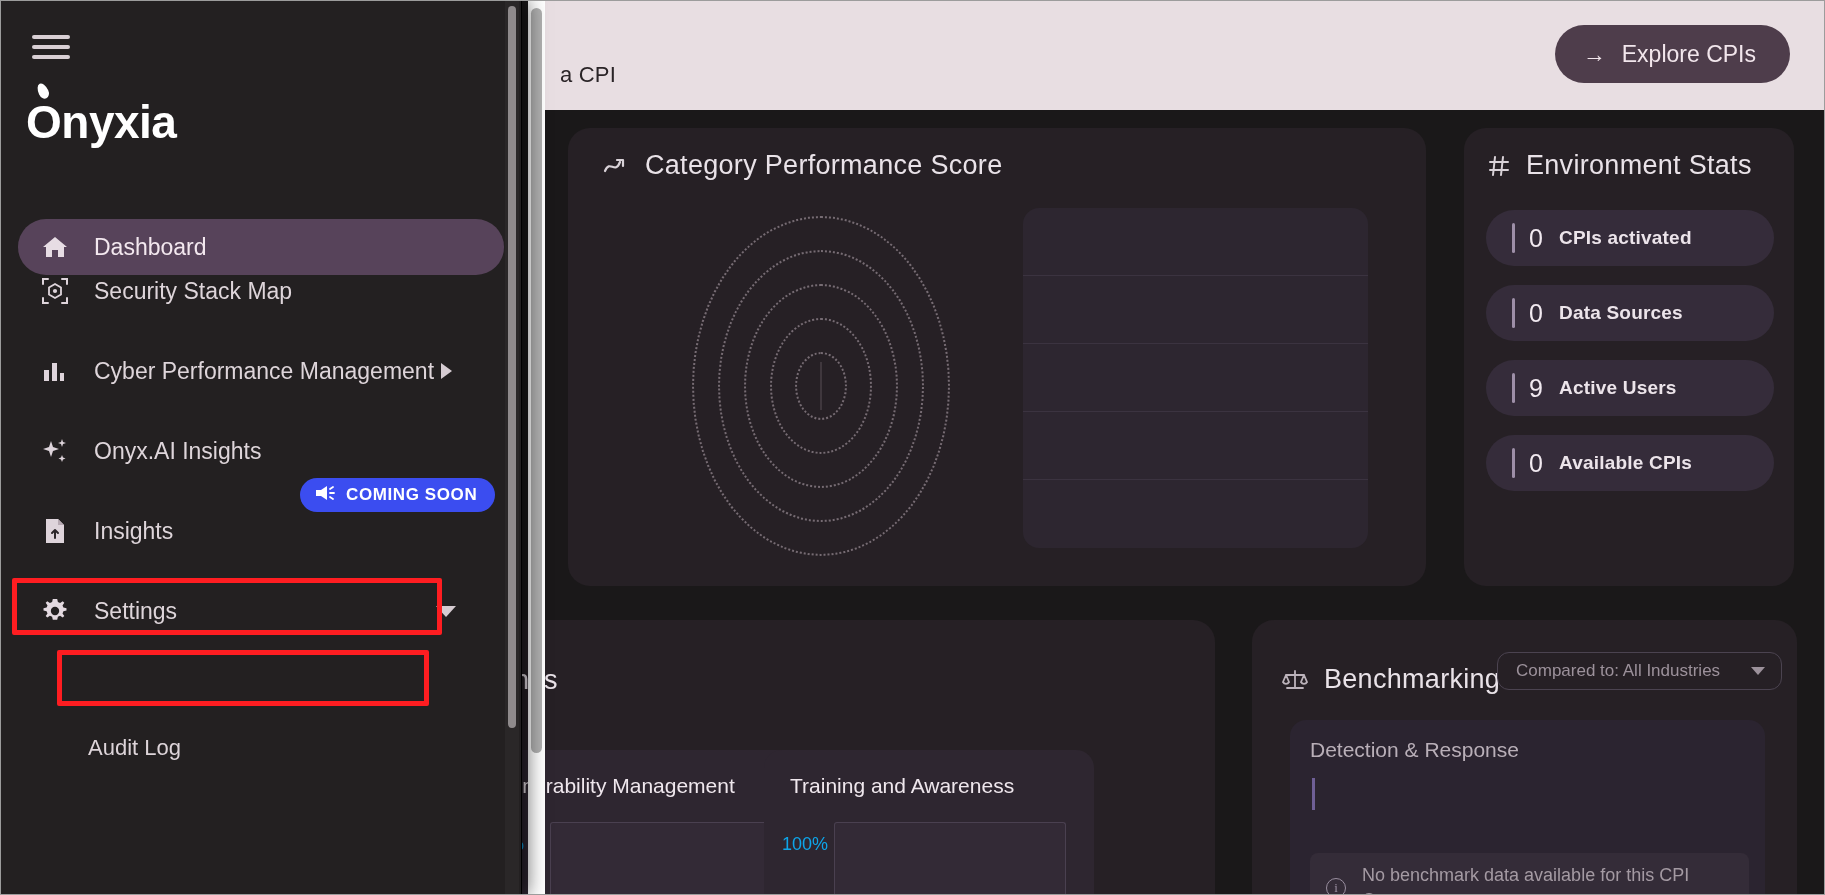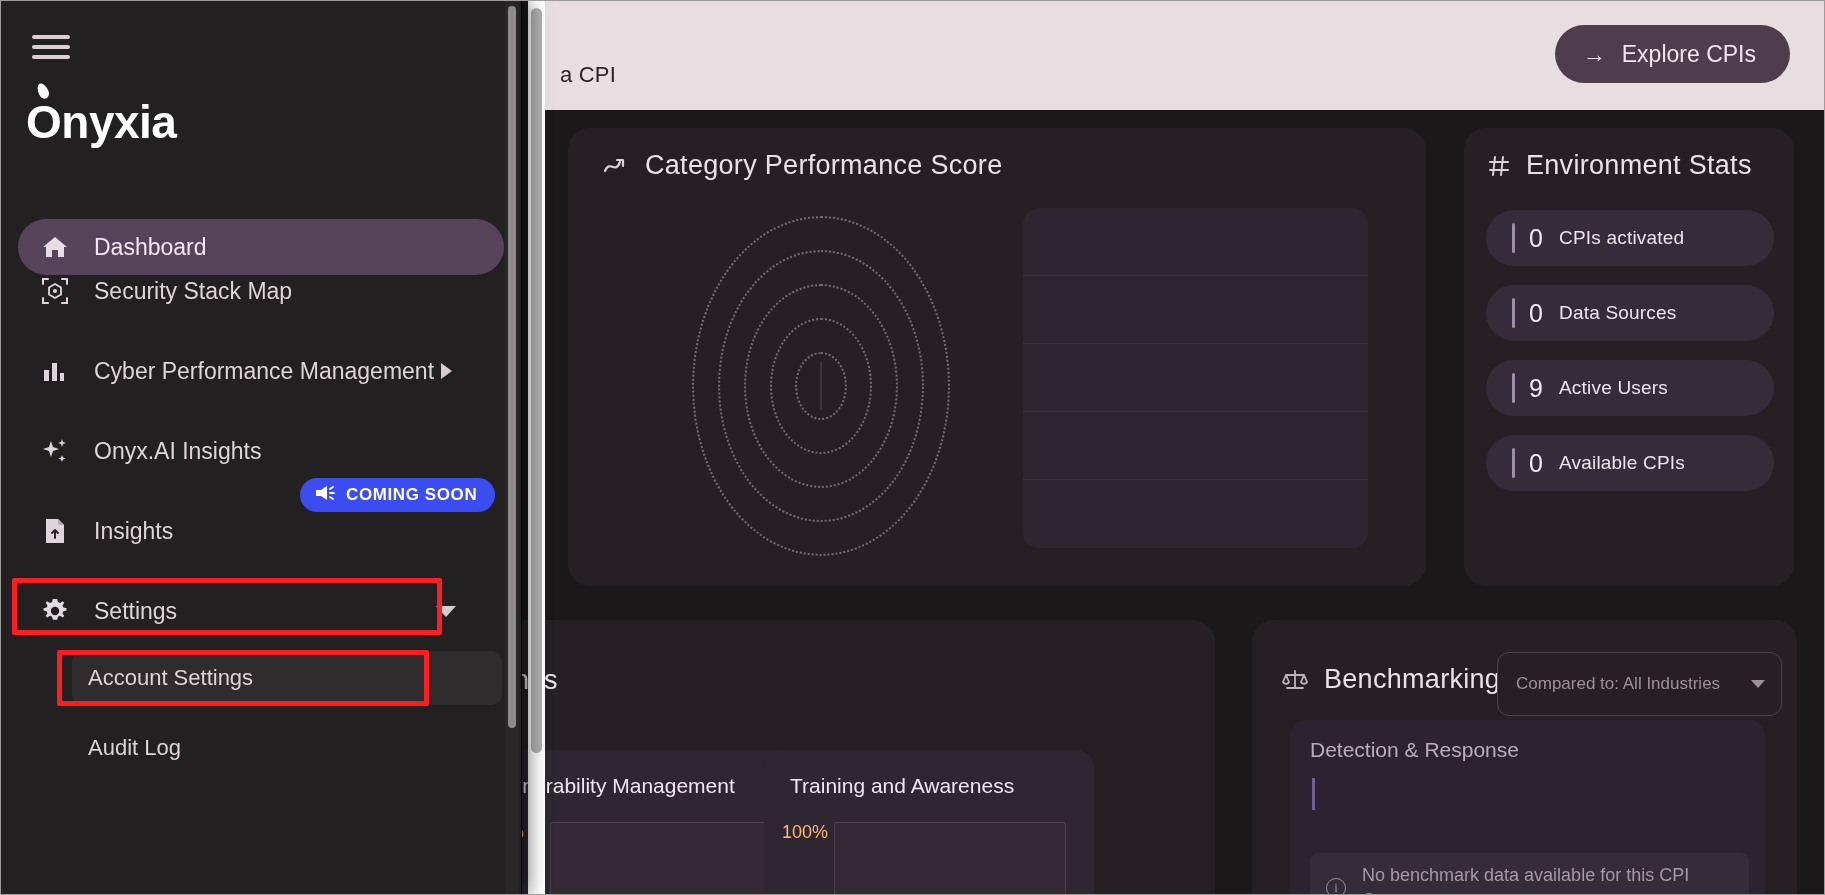--- a/index.html
+++ b/index.html
@@ -64,42 +64,42 @@
   
   #env { left: 1464px; top: 128px; width: 330px; height: 458px; }
   #env .card-title { position: absolute; left: 24px; top: 22px; }
   .stat {
     position: absolute; left: 22px; width: 288px; height: 56px;
     background: #352c3a; border-radius: 28px;
     display: flex; align-items: center; gap: 14px; padding-left: 26px;
   }
   .stat .bar { width: 3px; height: 30px; background: #9e8fa8; border-radius: 2px; }
   .stat .num { font-size: 25px; color: #f1e9f0; min-width: 16px; }
-  .stat .lbl { font-size: 19px; color: #ece4ea; letter-spacing: .2px; }
+  .stat .lbl { font-size: 19px; color: #ece4ea; letter-spacing: .2px; font-weight: bold; }
 
   
   #trends { left: 500px; top: 620px; width: 715px; height: 300px; }
   #trends .tt { position: absolute; left: 14px; top: 45px; font-size: 27px; color: #e9e2e8; }
   .mini {
     position: absolute; top: 130px; width: 330px; height: 220px;
     background: #2e2630; border-radius: 18px;
   }
   .mini .mt { position: absolute; left: 26px; top: 24px; font-size: 21px; color: #efe7ed; }
-  .mini .pct { position: absolute; left: 18px; top: 72px; font-size: 18px; color: #fdba74; }
+  .mini .pct { position: absolute; left: 18px; top: 84px; font-size: 18px; color: #0ea5e9; }
   .mini .plot {
     position: absolute; left: 70px; top: 72px; right: 28px; bottom: 0;
     border: 1px solid #4a4050; border-bottom: none; border-radius: 3px 3px 0 0;
     background: #332a36;
   }
 
   
   #bench { left: 1252px; top: 620px; width: 545px; height: 300px; }
   #bench .card-title { position: absolute; left: 30px; top: 44px; }
   .cmp-select {
-    position: absolute; left: 245px; top: 32px; width: 285px; height: 64px;
+    position: absolute; left: 245px; top: 32px; width: 285px; height: 38px;
     border: 1px solid #4b4350; border-radius: 12px; background: transparent;
     display: flex; align-items: center; justify-content: space-between;
     padding: 0 16px 0 18px; color: #9c919b; font-size: 17px; cursor: pointer;
   }
   .cmp-select .caret { border-left: 7px solid transparent; border-right: 7px solid transparent; border-top: 8px solid #9c919b; }
   .bench-body {
     position: absolute; left: 38px; top: 100px; right: 32px; bottom: -10px;
     background: #2b2430; border-radius: 16px; padding: 18px 20px;
   }
   .bench-body .bt { font-size: 21px; color: #b9afb8; }
@@ -391,23 +391,20 @@
       <span class="nic">
         <svg width="30" height="30" viewBox="0 0 30 30">
           <path d="M15 3 l2.2 0 0.7 3.1 2.2 0.9 2.6-1.8 1.6 1.6 -1.8 2.6 0.9 2.2 3.1 0.7 0 2.2 -3.1 0.7 -0.9 2.2 1.8 2.6 -1.6 1.6 -2.6-1.8 -2.2 0.9 -0.7 3.1 -2.2 0 -2.2 0 -0.7-3.1 -2.2-0.9 -2.6 1.8 -1.6-1.6 1.8-2.6 -0.9-2.2 -3.1-0.7 0-2.2 3.1-0.7 0.9-2.2 -1.8-2.6 1.6-1.6 2.6 1.8 2.2-0.9 0.7-3.1 z" fill="#e3d9e0"></path>
           <circle cx="15" cy="15" r="4.2" fill="#232021"></circle>
         </svg>
       </span>
       <span>Settings</span>
       <span class="chev-down"></span>
     </div>
 
-    <div class="subnav hl" style="top:651px;">
-      <span>Account Settings</span>
-    </div>
     <div class="subnav" style="top:721px;">
       <span>Audit Log</span>
     </div>
 
     <div class="side-scroll">
       <div class="sthumb"></div>
     </div>
   </div>
 
   <div class="redbox" style="left:12px; top:578px; width:430px; height:57px;"></div>

